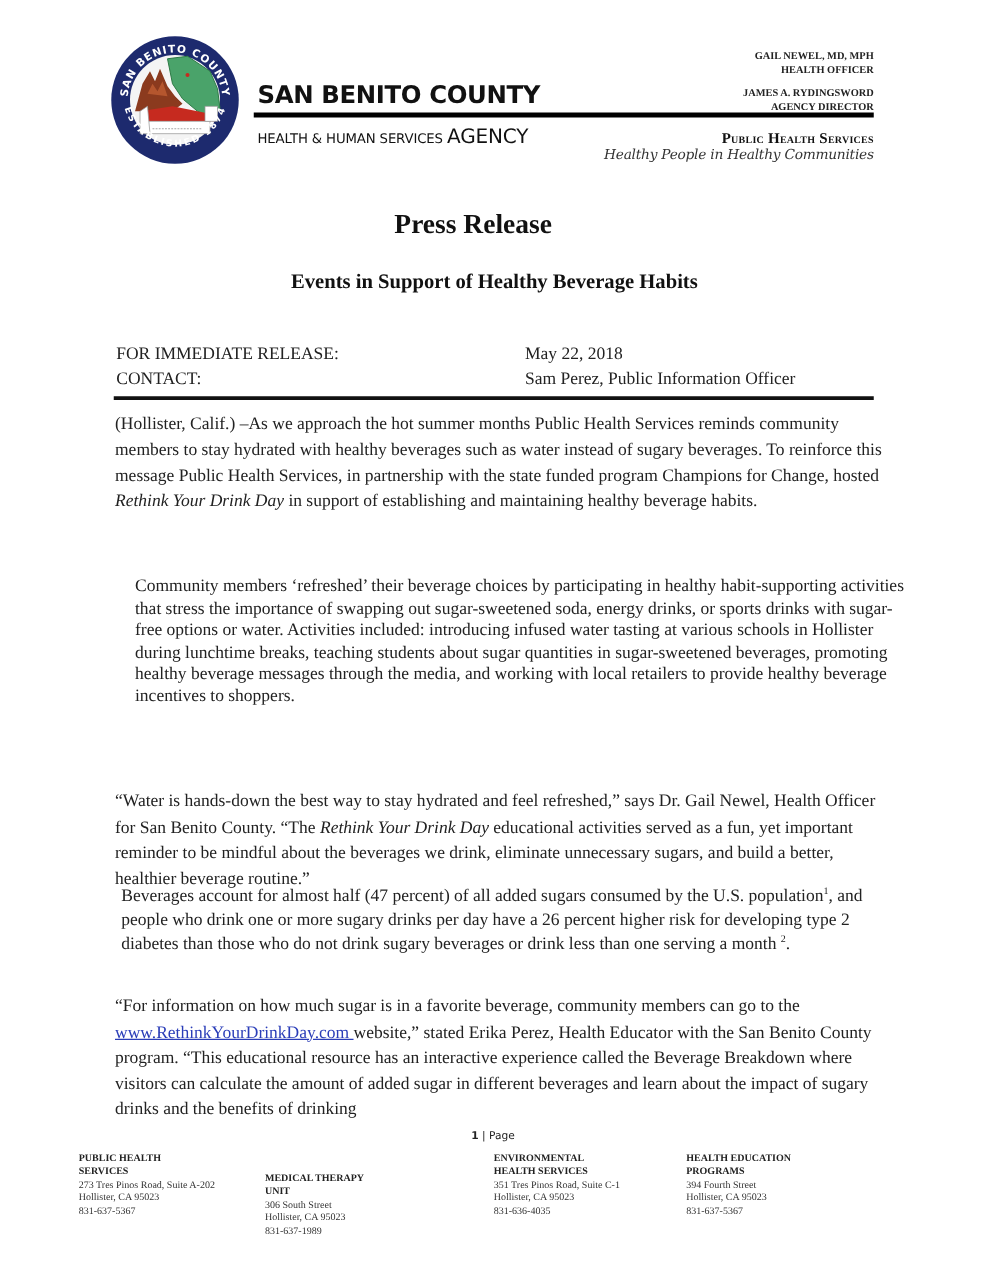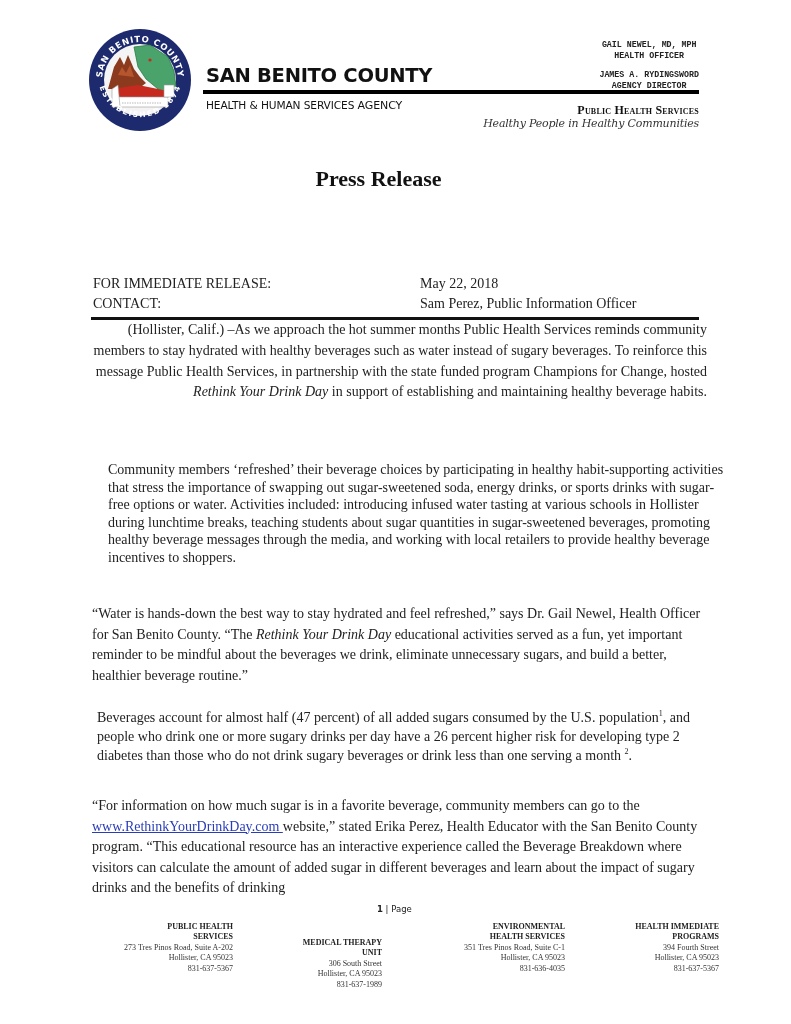--- a/index.html
+++ b/index.html
@@ -6,24 +6,24 @@
   body { width: 791px; height: 1024px; position: relative; overflow: hidden; color: #1a1a1a;
          font-family: "Liberation Serif", serif; }
   .abs { position: absolute; }
 
   
   .logo { left: 88px; top: 27px; width: 104px; height: 106px; }
   .agency-name { left: 206px; top: 64px; font-family: "DejaVu Sans", sans-serif; font-weight: bold;
                  font-size: 19.5px; letter-spacing: -0.3px; color: #111; white-space: nowrap; }
   .agency-sub { left: 206px; top: 99px; font-family: "DejaVu Sans", sans-serif; font-size: 10.6px;
                 color: #111; white-space: nowrap; letter-spacing: -0.1px; }
-  .agency-sub .big { font-size: 11px; }
+  .agency-sub .big { font-size: 16px; }
   .header-rule { left: 203px; top: 90px; width: 496px; height: 4px; background: #000; }
 
-  .officials { right: 92px; top: 39px; text-align: center; font-family: Liberation Mono, monospace;
+  .officials { right: 92px; top: 39px; text-align: right; font-family: Liberation Serif, serif;
                font-weight: bold; font-size: 8.3px; line-height: 11px; color: #222; }
   .officials .gap { height: 8px; }
   .phs-title { right: 92px; top: 103px; font-weight: bold; font-size: 12px; letter-spacing: 0.2px;
                font-variant: small-caps; color: #111; white-space: nowrap; }
   .phs-tag { right: 92px; top: 117px; font-style: italic; font-size: 11px; color: #333;
              white-space: nowrap; font-family: "DejaVu Serif", serif; letter-spacing: -0.2px; }
 
   
   .press-title { left: 0; width: 757px; top: 166px; text-align: center; font-weight: bold;
                  font-size: 22px; color: #111; }
@@ -32,33 +32,33 @@
 
   
   .meta-row { left: 93px; font-size: 14px; color: #222; white-space: nowrap; }
   .meta-row .val { position: absolute; left: 327px; white-space: nowrap; }
   .meta-1 { top: 276px; }
   .meta-2 { top: 296px; }
   .meta-rule { left: 91px; top: 317px; width: 608px; height: 3px; background: #111; }
 
   
   .para { left: 92px; width: 615px; font-size: 14px; color: #222; }
-  .p1 { top: 320px; line-height: 20.8px; text-align: right; }
+  .p1 { top: 330px; line-height: 20.8px; }
   .p2 { top: 461px; line-height: 17.6px; width: 620px; margin-left: 16px; }
-  .p3 { top: 604px; line-height: 20.5px; }
+  .p3 { top: 632px; line-height: 20.5px; }
   .p4 { top: 708px; left: 97px; line-height: 19px; width: 610px; }
   .p5 { top: 796px; line-height: 20.5px; }
   .para i { font-style: italic; }
   .para sup { font-size: 8px; line-height: 0; }
   .link { color: #2a3db8; text-decoration: underline; }
 
   
   .page-num { left: 377px; top: 904px; font-family: "DejaVu Sans", sans-serif; font-size: 8.5px; color: #222; }
   .page-num b { font-weight: bold; }
-  .office { top: 922px; width: 170px; text-align: right; font-size: 8px; line-height: 10.4px; color: #333; }
+  .office { top: 922px; width: 170px; text-align: left; font-size: 8px; line-height: 10.4px; color: #333; }
   .office .name { font-weight: bold; color: #222; }
   .office-1 { left: 63px; }
   .office-2 { left: 212px; margin-top: 16px; }
   .office-3 { left: 395px; }
   .office-4 { left: 549px; }
 </style>
 </head>
 <body>
 
 <div class="abs logo">
@@ -97,20 +97,21 @@
   <div class="gap"></div>
   <div>JAMES A. RYDINGSWORD</div>
   <div>AGENCY DIRECTOR</div>
 </div>
 
 <div class="abs phs-title">Public Health Services</div>
 <div class="abs phs-tag">Healthy People in Healthy Communities</div>
 
 <div class="abs press-title">Press Release</div>
 <div class="abs headline">
+  <div>Events in Support of Healthy Beverage Habits</div>
 </div>
 
 <div class="abs meta-row meta-1">
   <span>FOR IMMEDIATE RELEASE:</span>
   <span class="val">May 22, 2018</span>
 </div>
 <div class="abs meta-row meta-2">
   <span>CONTACT:</span>
   <span class="val">Sam Perez, Public Information Officer</span>
 </div>
@@ -143,18 +144,18 @@
   <div>831-637-1989</div>
 </div>
 <div class="abs office office-3">
   <div class="name">ENVIRONMENTAL</div>
   <div class="name">HEALTH SERVICES</div>
   <div>351 Tres Pinos Road, Suite C-1</div>
   <div>Hollister, CA  95023</div>
   <div>831-636-4035</div>
 </div>
 <div class="abs office office-4">
-  <div class="name">HEALTH IMMEDIATE</div>
+  <div class="name">HEALTH EDUCATION</div>
   <div class="name">PROGRAMS</div>
   <div>394 Fourth Street</div>
   <div>Hollister, CA  95023</div>
   <div>831-637-5367</div>
 </div>
 
 </body></html>

